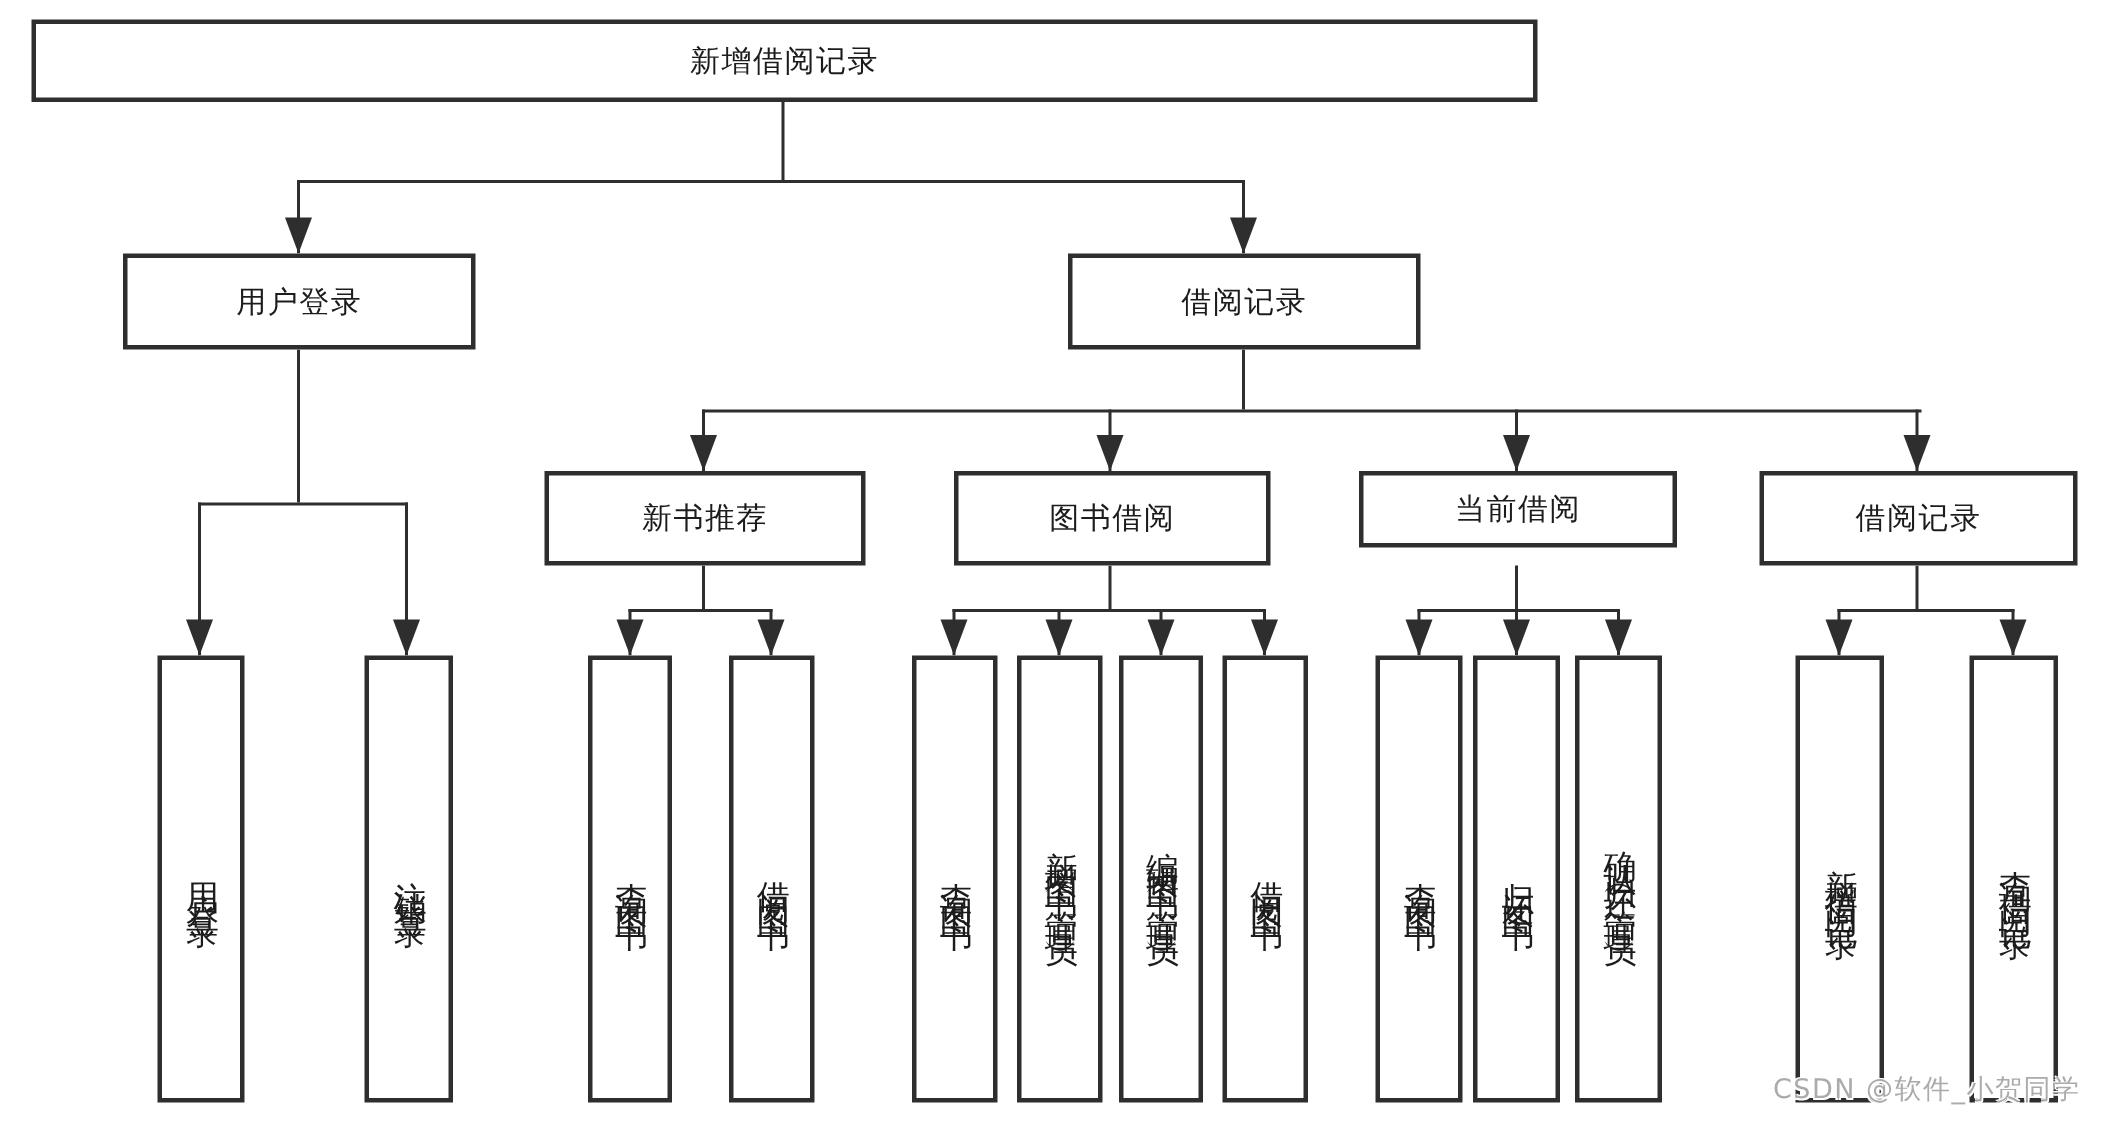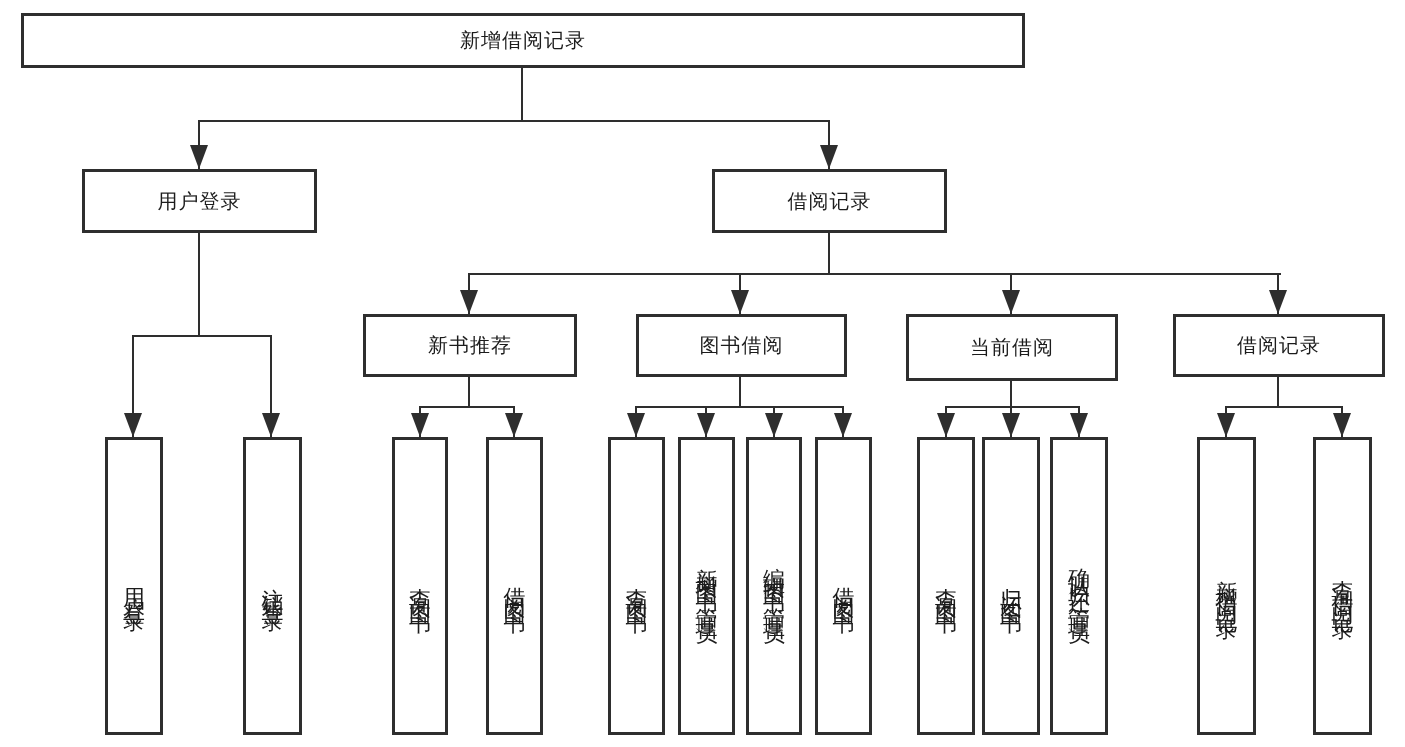--- a/index.html
+++ b/index.html
@@ -81,21 +81,21 @@
   <div class="ln" style="left:739px;top:273px;width:2px;height:41px"></div>
   <div class="ln" style="left:1010px;top:273px;width:2px;height:41px"></div>
   <div class="ln" style="left:1277px;top:273px;width:2px;height:41px"></div>
   <div class="arr" style="left:460px;top:290px"></div>
   <div class="arr" style="left:731px;top:290px"></div>
   <div class="arr" style="left:1002px;top:290px"></div>
   <div class="arr" style="left:1269px;top:290px"></div>
 
   <div class="box" style="left:636px;top:314px;width:211px;height:63px">图书借阅</div>
   <div class="box" style="left:363px;top:314px;width:214px;height:63px">新书推荐</div>
-  <div class="box" style="left:906px;top:314px;width:212px;height:67px">当前借阅</div>
+  <div class="box" style="left:906px;top:314px;width:212px;height:51px">当前借阅</div>
   <div class="box" style="left:1173px;top:314px;width:212px;height:63px">借阅记录</div>
 
   <div class="ln" style="left:468px;top:377px;width:2px;height:29px"></div>
   <div class="ln" style="left:419px;top:406px;width:96px;height:2px"></div>
   <div class="ln" style="left:419px;top:406px;width:2px;height:31px"></div>
   <div class="ln" style="left:513px;top:406px;width:2px;height:31px"></div>
   <div class="arr" style="left:411px;top:413px"></div>
   <div class="arr" style="left:505px;top:413px"></div>
 
   <div class="ln" style="left:739px;top:377px;width:2px;height:29px"></div>
@@ -136,14 +136,15 @@
   <div class="vbox" style="left:746px;width:56px">编辑图书（管理员）</div>
   <div class="vbox" style="left:815px;width:57px">借阅图书</div>
 
   <div class="vbox" style="left:917px;width:58px">查询图书</div>
   <div class="vbox" style="left:982px;width:58px">归还图书</div>
   <div class="vbox" style="left:1050px;width:58px">确认归还（管理员）</div>
 
   <div class="vbox" style="left:1197px;width:59px">新增借阅记录</div>
   <div class="vbox" style="left:1313px;width:59px">查询借阅记录</div>
 
+  <div class="watermark">CSDN @软件_小贺同学</div>
 
 </div>
 
 </body></html>

